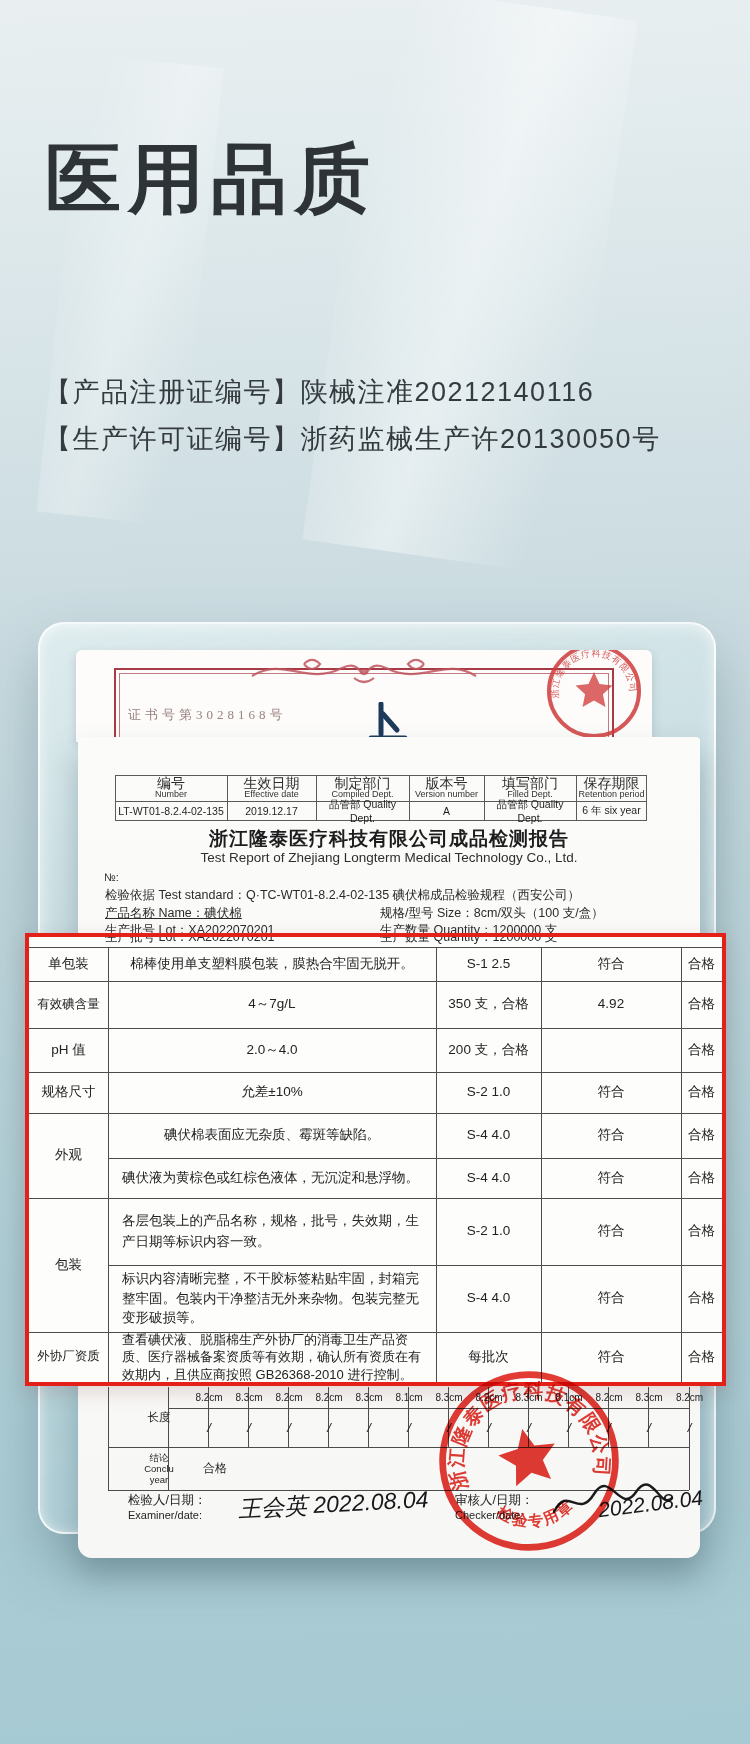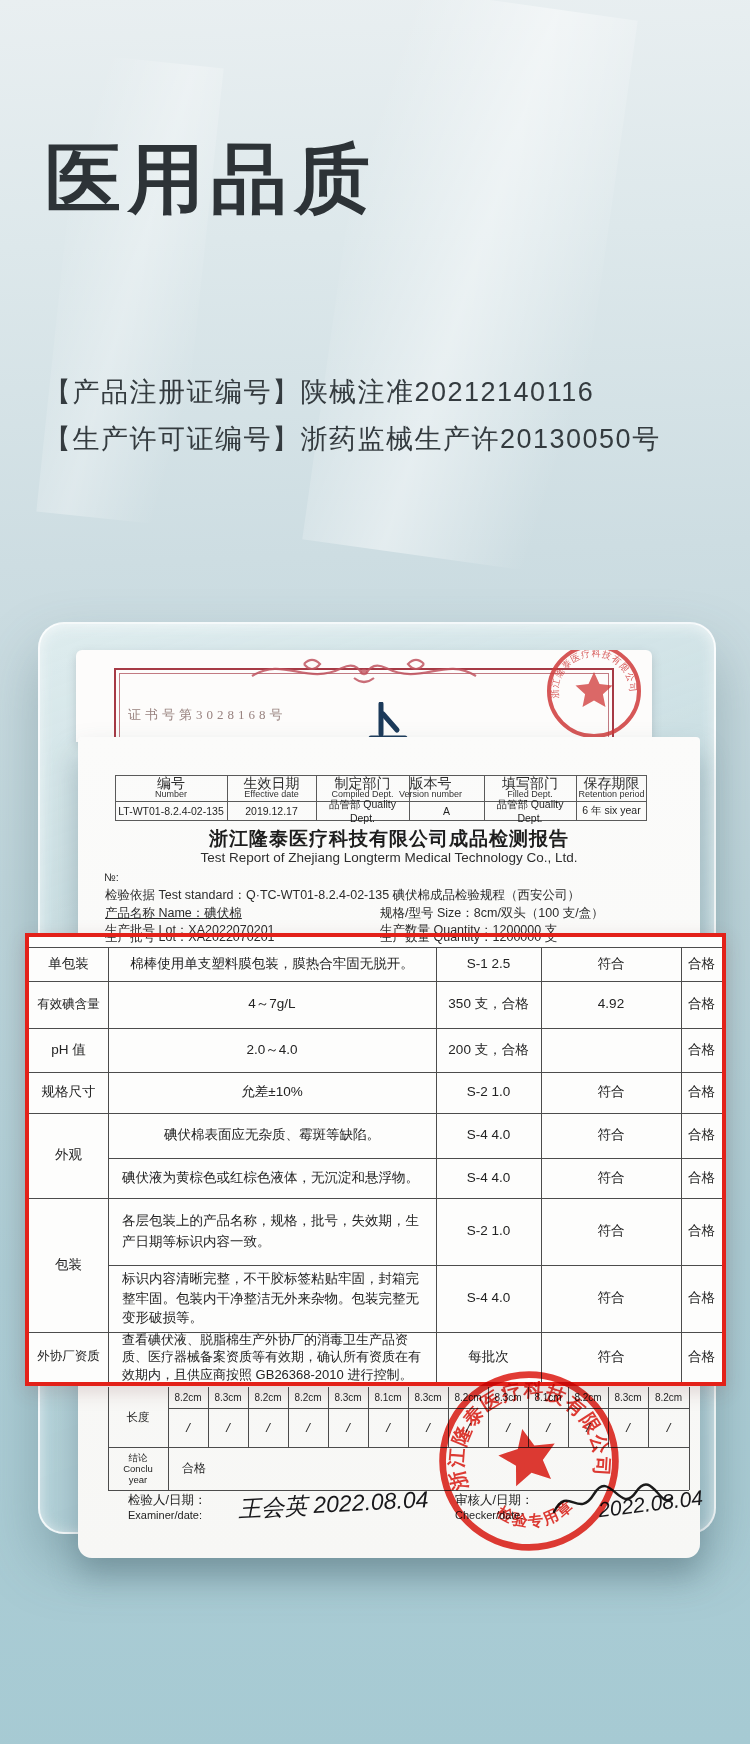--- a/index.html
+++ b/index.html
@@ -53,21 +53,21 @@
   .rbx{position:absolute;left:25px;top:933px;width:701px;height:453px;border:4px solid #e32119;background:#fdfdfc;box-sizing:border-box;box-shadow:0 6px 18px rgba(120,60,60,.18);}
   .rbx-in{position:absolute;left:0;top:0;width:693px;height:445px;}
   .rline{position:absolute;background:#4c4c4c;}
   .cell{position:absolute;display:flex;align-items:center;justify-content:center;text-align:center;color:#232323;font-size:13.5px;line-height:1.55;}
   .cell.left{justify-content:flex-start;text-align:left;padding:0 10px 0 14px;box-sizing:border-box;}
   .strip{position:absolute;left:0;top:0;width:100%;height:10px;overflow:hidden;}
   .strip span{position:absolute;top:-8px;font-size:12.5px;color:#2b2b2b;white-space:nowrap;}
 
   
   .lentab{position:absolute;left:108px;top:1387px;width:582px;height:103px;}
-  .lcell{position:absolute;display:flex;align-items:center;justify-content:center;color:#242424;}
+  .lcell{position:absolute;display:flex;align-items:center;justify-content:center;color:#242424;margin-left:21px;}
   .concl-label{flex-direction:column;line-height:11px;}
 
   .sig{position:absolute;color:#242424;}
   .sig .zh{font-size:12.5px;} .sig .en{font-size:11px;}
   .hand{position:absolute;color:#17171a;font-style:italic;font-size:23px;white-space:nowrap;}
 
   .bigstamp{position:absolute;left:433px;top:1365px;opacity:.88;mix-blend-mode:multiply;transform:rotate(-12deg);}
   .scribble{position:absolute;left:548px;top:1480px;}
 </style>
 </head>
@@ -135,21 +135,21 @@
         <span class="en">Number</span>
       </div>
     <div class="mcell" style="left:112px;top:0;width:89px;height:26px">
         <span class="zh">生效日期</span>
         <span class="en">Effective date</span>
       </div>
     <div class="mcell" style="left:201px;top:0;width:93px;height:26px">
         <span class="zh">制定部门</span>
         <span class="en">Compiled Dept.</span>
       </div>
-    <div class="mcell" style="left:278px;top:0;width:75px;height:26px">
+    <div class="mcell" style="left:294px;top:0;width:75px;height:26px">
         <span class="zh">版本号</span>
         <span class="en">Version number</span>
       </div>
     <div class="mcell" style="left:369px;top:0;width:92px;height:26px">
         <span class="zh">填写部门</span>
         <span class="en">Filled Dept.</span>
       </div>
     <div class="mcell" style="left:461px;top:0;width:71px;height:26px">
         <span class="zh">保存期限</span>
         <span class="en">Retention period</span>

